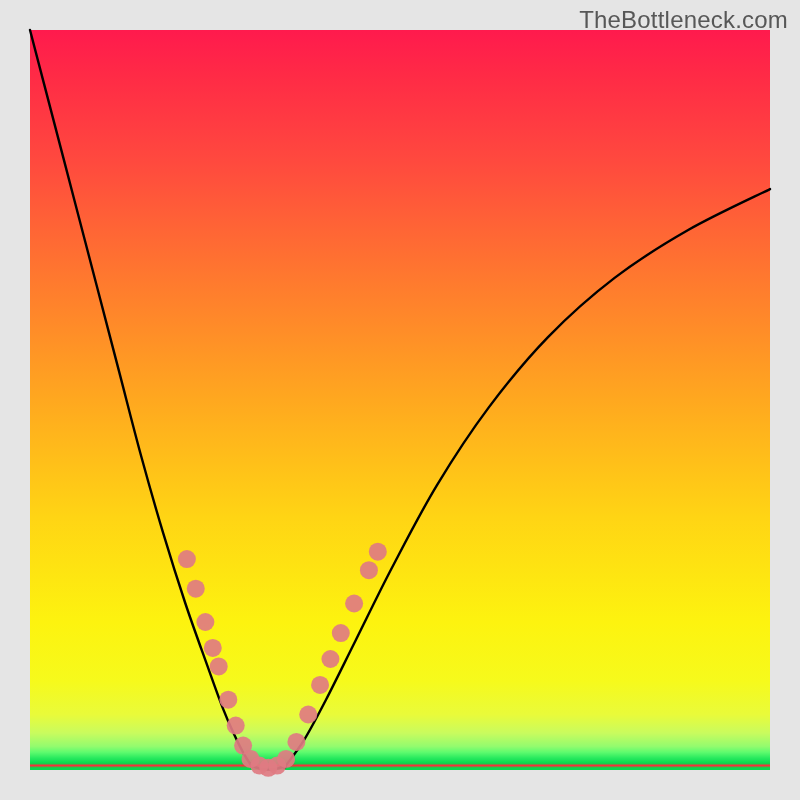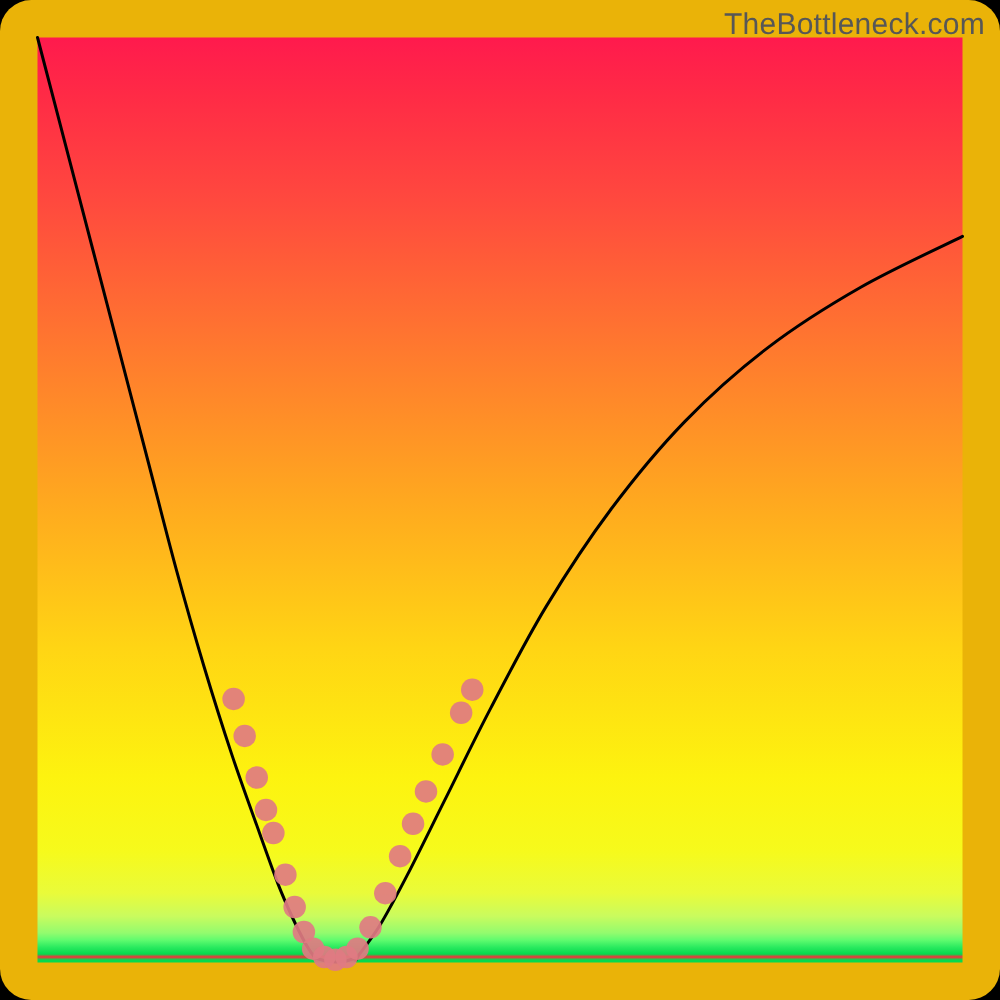--- a/index.html
+++ b/index.html
@@ -7,22 +7,21 @@
     padding: 0;
     width: 800px;
     height: 800px;
     overflow: hidden;
     background: #000;
     font-family: Arial, Helvetica, sans-serif;
   }
   .frame {
     position: absolute;
     inset: 0;
-    background: #eab308;
-    border-radius: 25px;
+    background: #e5e5e5;
   }
   .plot {
     position: absolute;
     left: 30px;
     top: 30px;
     width: 740px;
     height: 740px;
     
     background:
       linear-gradient(

